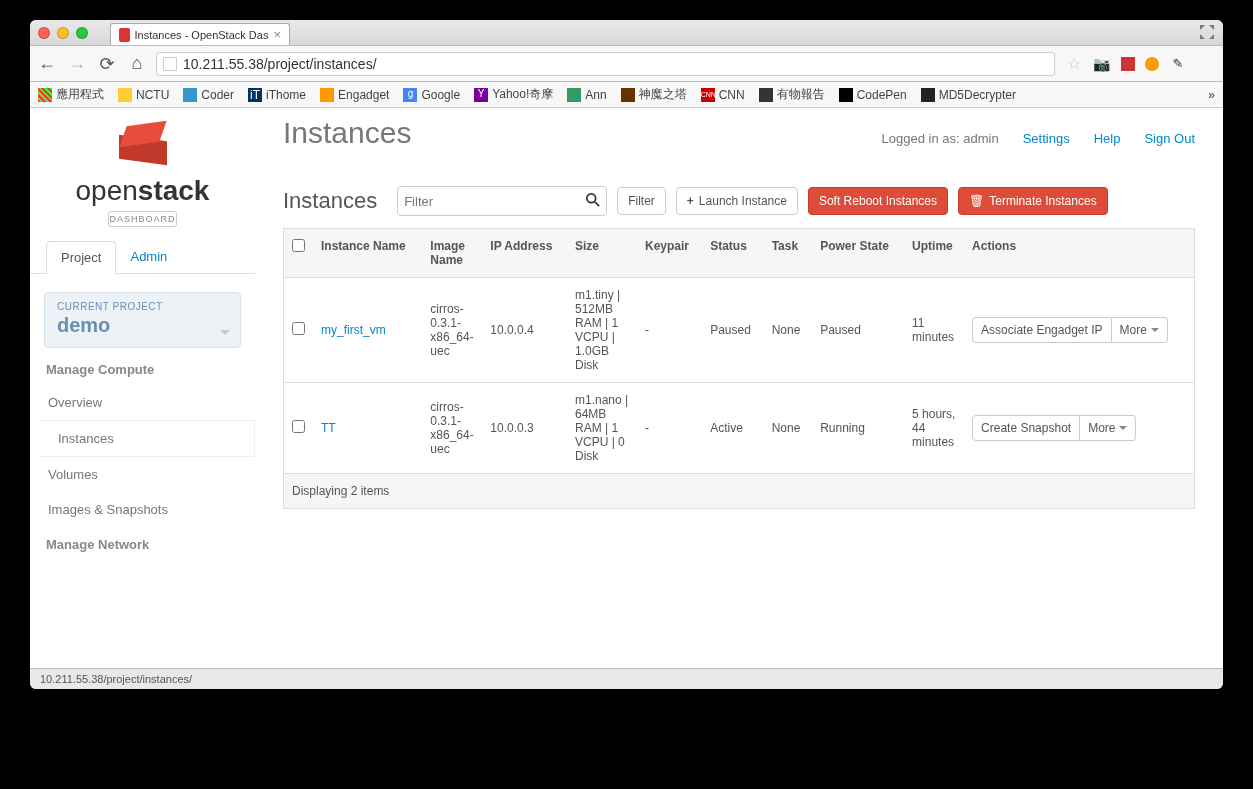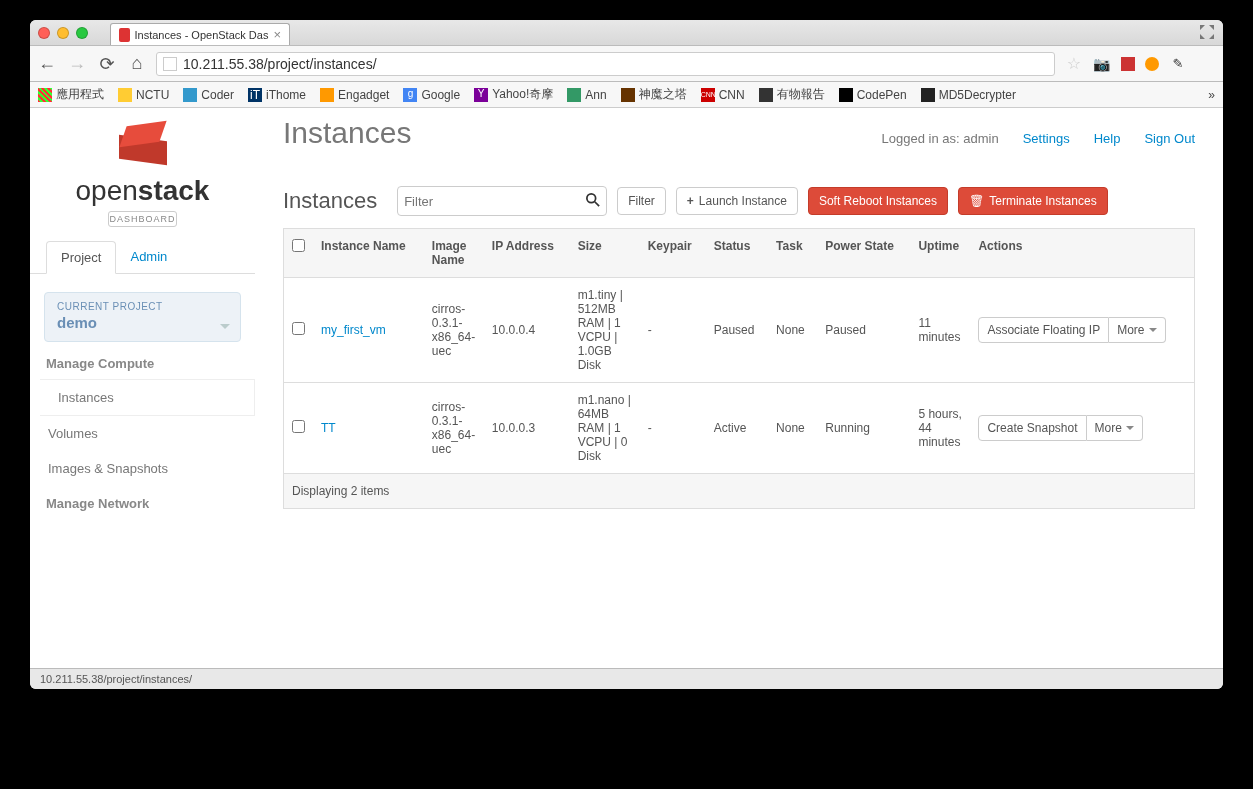--- a/index.html
+++ b/index.html
@@ -53,21 +53,21 @@
   .brand-sub { display: inline-block; border: 1px solid #ccc; border-radius: 3px; padding: 2px 0; font-size: 9px; color: #888; letter-spacing: 1px; margin-top: 4px; }
 
   
   .nav-tabs { display: flex; border-bottom: 1px solid #ddd; padding-left: 16px; }
   .nav-tabs .nav-tab { padding: 8px 14px; color: #0088cc; font-size: 13px; cursor: pointer; }
   .nav-tabs .nav-tab.active { border: 1px solid #ddd; border-bottom: 1px solid #fff; margin-bottom: -1px; border-radius: 4px 4px 0 0; color: #555; background: #fff; }
 
   
   .proj-box { margin: 18px 14px 14px; background: #edf2f7; border: 1px solid #d5e3ed; border-radius: 4px; padding: 8px 12px 10px; position: relative; }
   .proj-label { font-size: 10px; color: #6a8fb5; letter-spacing: 0.5px; }
-  .proj-name { font-size: 15px; font-weight: 700; color: #6a8fb5; margin-top: 2px; }
+  .proj-name { font-size: 20px; font-weight: 700; color: #6a8fb5; margin-top: 2px; }
   .proj-caret { position: absolute; right: 10px; bottom: 12px; width: 0; height: 0; border-left: 5px solid transparent; border-right: 5px solid transparent; border-top: 5px solid #bcc; }
 
   .nav-section { padding-left: 16px; font-weight: 700; color: #888; margin: 10px 0 8px; font-size: 13px; }
   .nav-list { list-style: none; }
   .nav-list li { padding: 10px 18px; color: #777; font-size: 13px; cursor: pointer; }
   .nav-list li.active { background: #fff; border: 1px solid #eee; border-left: none; margin-left: 10px; }
 
   
   .main-top { display: flex; justify-content: space-between; align-items: baseline; }
   .page-title { font-size: 30px; font-weight: 400; color: #777; }
@@ -220,20 +220,21 @@
           <div class="nav-tab active">Project</div>
           <div class="nav-tab">Admin</div>
         </div>
         <div class="proj-box">
           <div class="proj-label">CURRENT PROJECT</div>
           <div class="proj-name">demo</div>
           <div class="proj-caret"></div>
         </div>
         <div class="nav-section">Manage Compute</div>
         <ul class="nav-list">
+          <li>Overview</li>
           <li class="active">Instances</li>
           <li>Volumes</li>
           <li>Images &amp; Snapshots</li>
         </ul>
         <div class="nav-section">Manage Network</div>
       </div>
 
       <div class="main">
         <div class="main-top">
           <div class="page-title">Instances</div>
@@ -291,21 +292,21 @@
               <td style="width:60px">cirros-0.3.1-x86_64-uec</td>
               <td>10.0.0.4</td>
               <td style="width:70px">m1.tiny | 512MB RAM | 1 VCPU | 1.0GB Disk</td>
               <td>-</td>
               <td>Paused</td>
               <td>None</td>
               <td>Paused</td>
               <td style="width:60px">11 minutes</td>
               <td>
                 <span class="action-group">
-                  <button class="action-main">Associate Floating IP</button>
+                  <button class="action-main">Associate Engadget IP</button>
                   <button class="action-drop">
                       <span>More</span>
                       <span class="caret"></span>
                     </button>
                 </span>
               </td>
             </tr>
             <tr>
               <td><input type="checkbox" style=""></td>
               <td><a href="#">TT</a></td>

